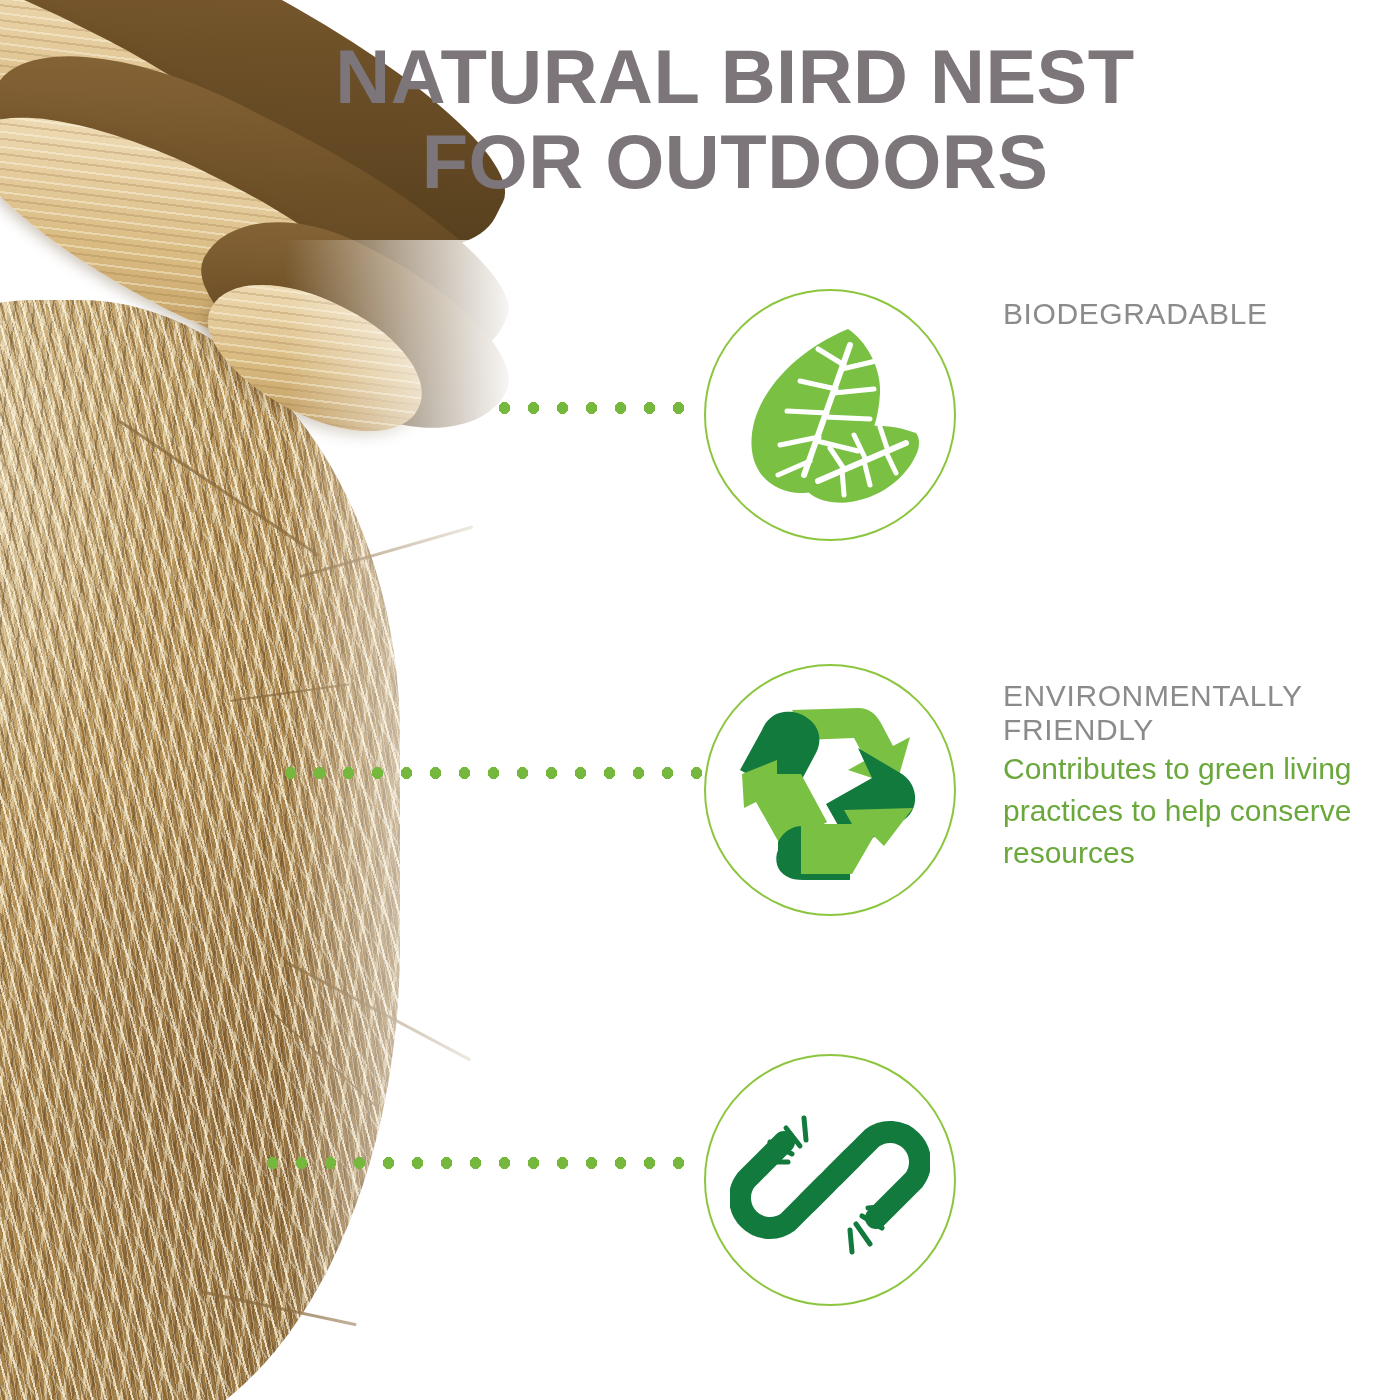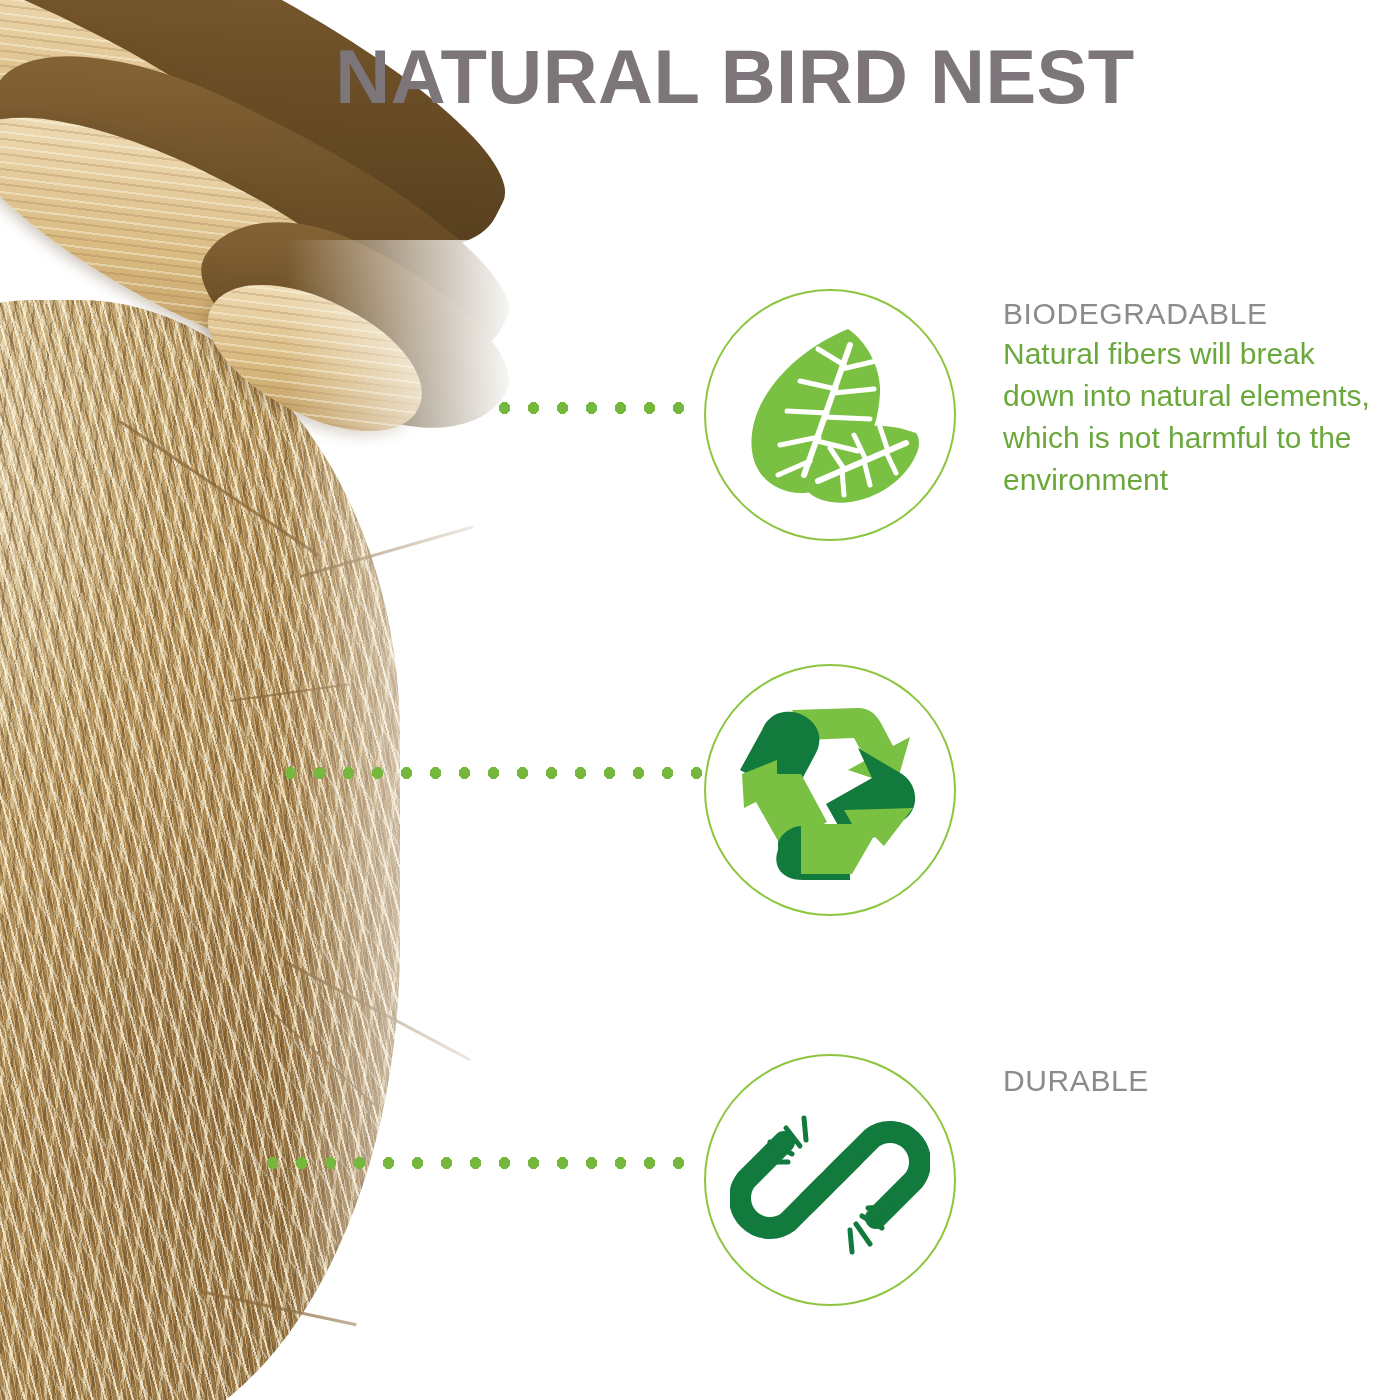--- a/index.html
+++ b/index.html
@@ -164,20 +164,21 @@
         <div class="slab-fiber"></div>
       </div>
 
     </div>
 
     <div class="nest-fade"></div>
   </div>
 
   <div class="title">
     <span class="ln"><span class="t-bold">NATURAL</span><span class="t-light"> BIRD NEST</span></span>
+    <span class="ln"><span class="t-light">FOR </span><span class="t-bold">OUTDOORS</span></span>
   </div>
 
   <div class="feature" style="left:0;top:0;width:1400px;height:1400px;">
     <div class="dots" style="left:490px;top:402px;width:212px;"></div>
 
     <div class="icon-circle" style="left:704px;top:289px;">
       <svg width="200" height="200" viewBox="0 0 200 200" aria-hidden="true">
 
         <path d="M118 14 C 60 38, 16 88, 22 136 C 26 168, 56 184, 86 176 C 122 166, 148 124, 150 78 C 151 52, 136 26, 118 14 Z" fill="#7ac143"></path>
 
@@ -203,21 +204,20 @@
           <path d="M114 154 L 100 133"></path>
           <path d="M156 137 L 166 158"></path>
           <path d="M134 146 L 140 170"></path>
           <path d="M112 155 L 114 180"></path>
         </g>
       </svg>
     </div>
 
     <div class="ftext" style="left:1003px;top:297px;">
       <div class="fhead">BIODEGRADABLE</div>
-      <div class="fbody">Natural fibers will break down into natural elements, which is not harmful to the environment</div>
     </div>
   </div>
 
   <div class="feature" style="left:0;top:0;width:1400px;height:1400px;">
     <div class="dots" style="left:276px;top:767px;width:426px;"></div>
 
     <div class="icon-circle" style="left:704px;top:664px;">
       <svg width="200" height="200" viewBox="0 0 200 200" aria-hidden="true">
 
         <path d="M62 20 L 128 18 C 140 18, 147 25, 152 35 L 163 56 L 180 47 L 166 96 L 118 80 L 136 70 L 124 48 L 74 50 Z" fill="#7ac143"></path>
@@ -227,20 +227,24 @@
         <path d="M12 84 L 47 70 L 47 84 L 71 84 L 97 132 L 52 158 L 26 112 L 14 118 Z" fill="#7ac143"></path>
 
         <path d="M48 160 C 44 170, 47 181, 56 186 C 61 189, 67 190, 73 190 L 120 190 L 120 136 L 72 136 C 62 136, 53 142, 48 152 Z" fill="#137a3e"></path>
 
         <path d="M128 58 L 172 84 C 181 90, 186 100, 185 111 C 184 121, 178 129, 168 133 L 122 160 L 96 114 L 142 88 Z" fill="#137a3e"></path>
 
         <path d="M189 122 L 160 160 L 150 150 L 128 188 L 77 188 L 77 138 L 128 138 L 120 124 Z" fill="#7ac143" transform="translate(-6,-4)"></path>
       </svg>
     </div>
 
+    <div class="ftext" style="left:1003px;top:679px;">
+      <div class="fhead">ENVIRONMENTALLY FRIENDLY</div>
+      <div class="fbody">Contributes to green living practices to help conserve resources</div>
+    </div>
   </div>
 
   <div class="feature" style="left:0;top:0;width:1400px;height:1400px;">
     <div class="dots" style="left:258px;top:1157px;width:444px;"></div>
 
     <div class="icon-circle" style="left:704px;top:1054px;">
       <svg width="200" height="200" viewBox="0 0 200 200" aria-hidden="true">
         <g stroke="#137a3e" fill="none" stroke-linecap="round">
 
           <path d="M104 96 L 142 58 A 30 30 0 0 1 184 100 L 146 138" stroke-width="22"></path>
@@ -260,17 +264,16 @@
             <path d="M132 136 L 152 148"></path>
             <path d="M126 144 L 140 164"></path>
             <path d="M120 150 L 122 172"></path>
             <path d="M138 128 L 162 126"></path>
           </g>
         </g>
       </svg>
     </div>
 
     <div class="ftext" style="left:1003px;top:1064px;">
-      <div class="fhead">DURABLE</div>
     </div>
   </div>
 
 </div>
 
 </body></html>

